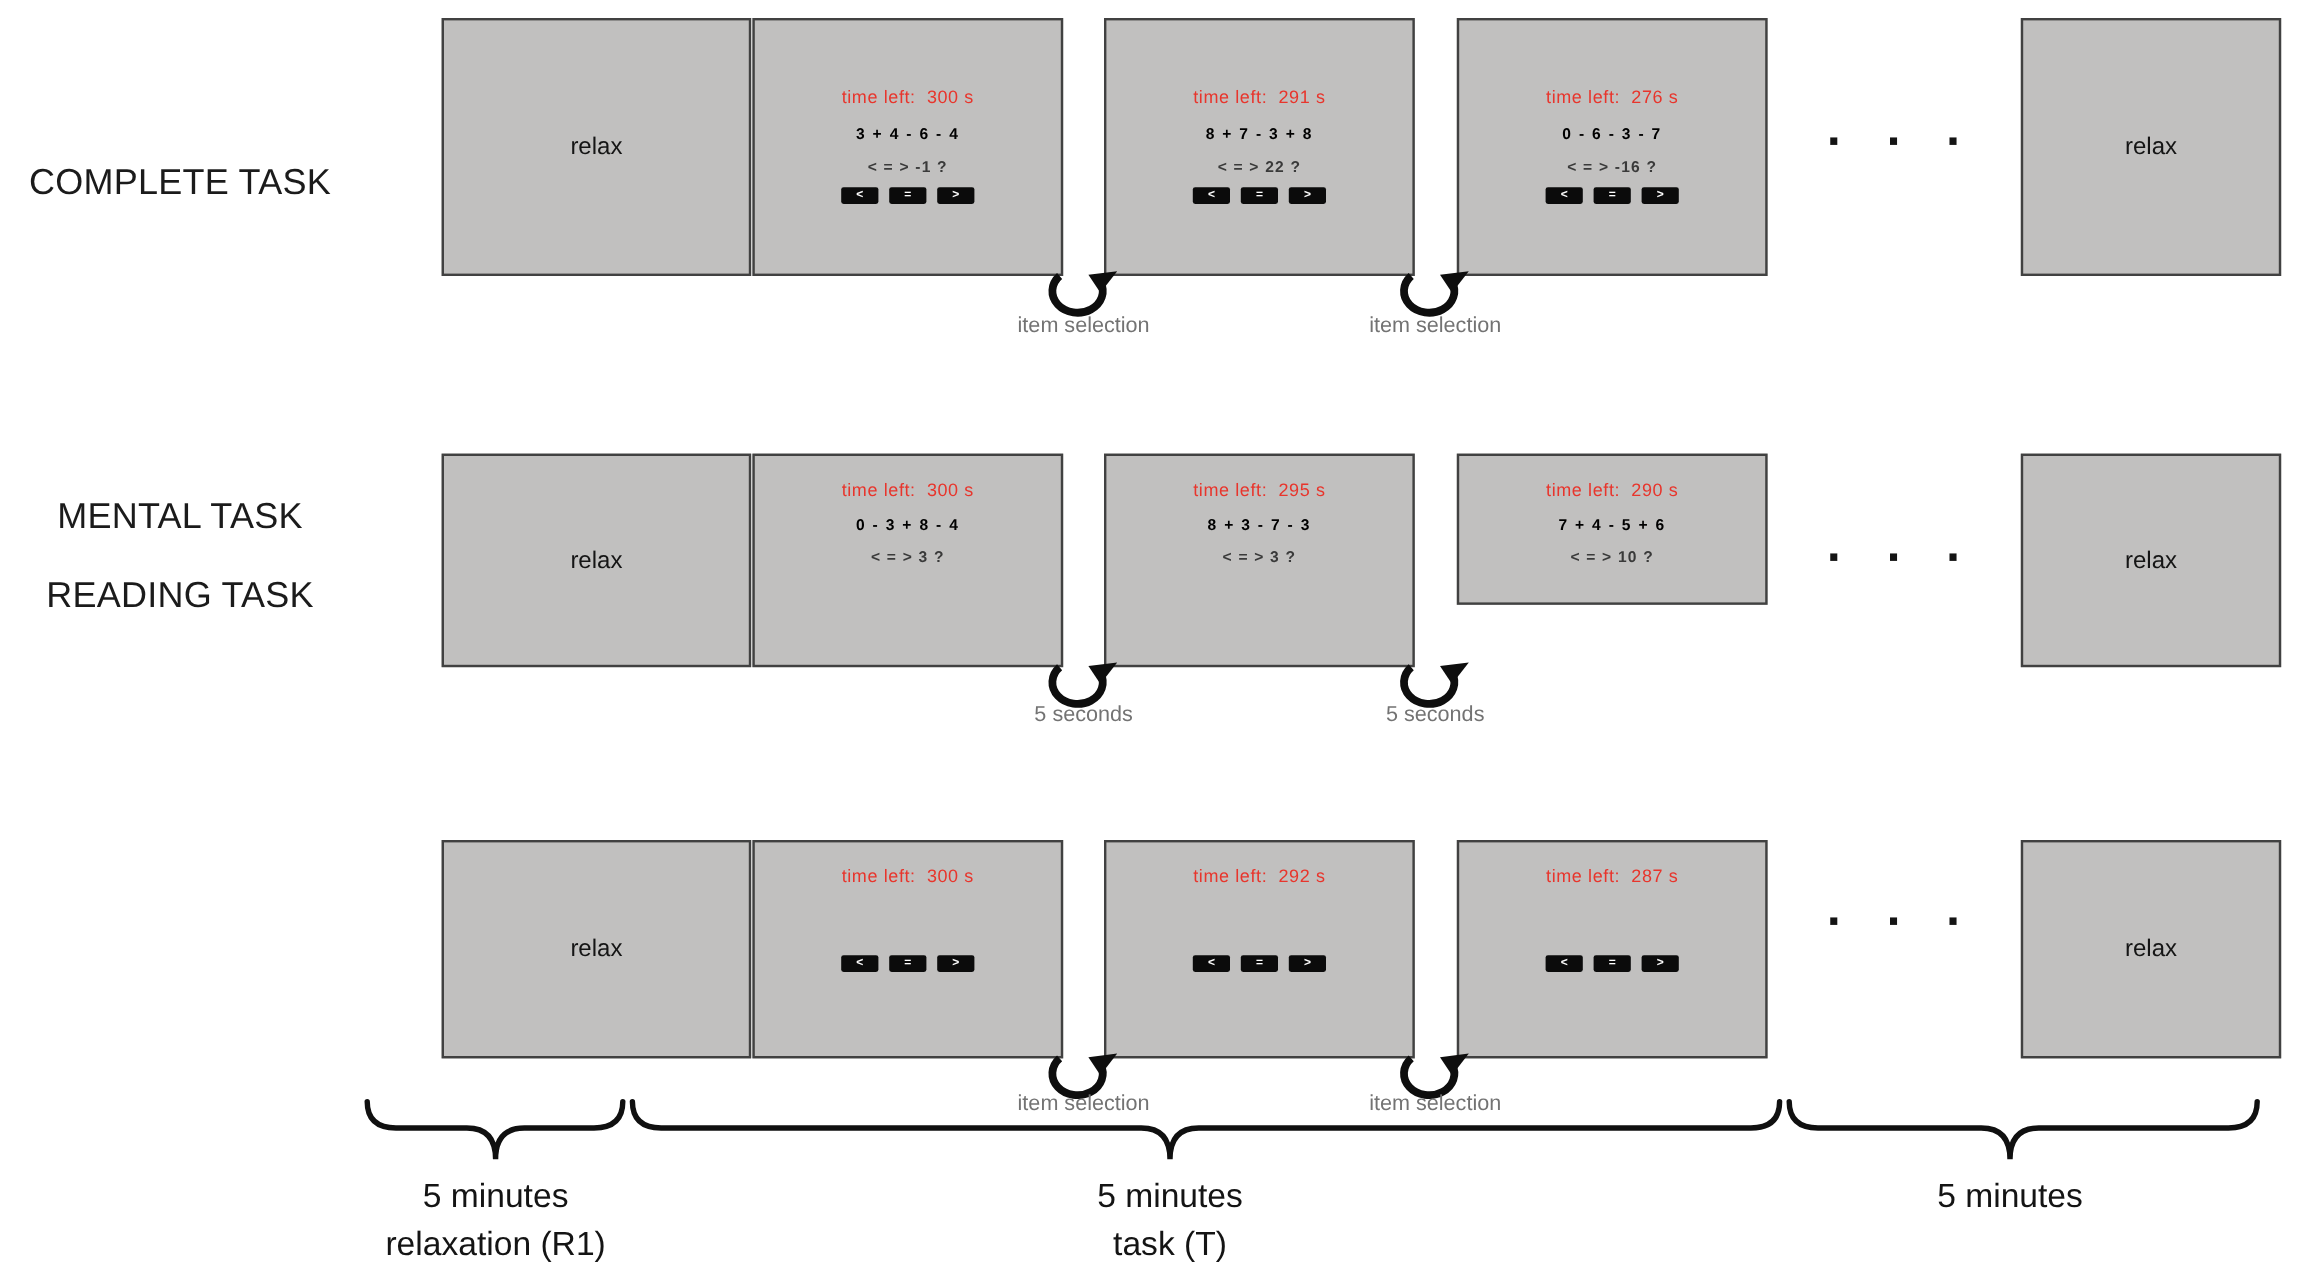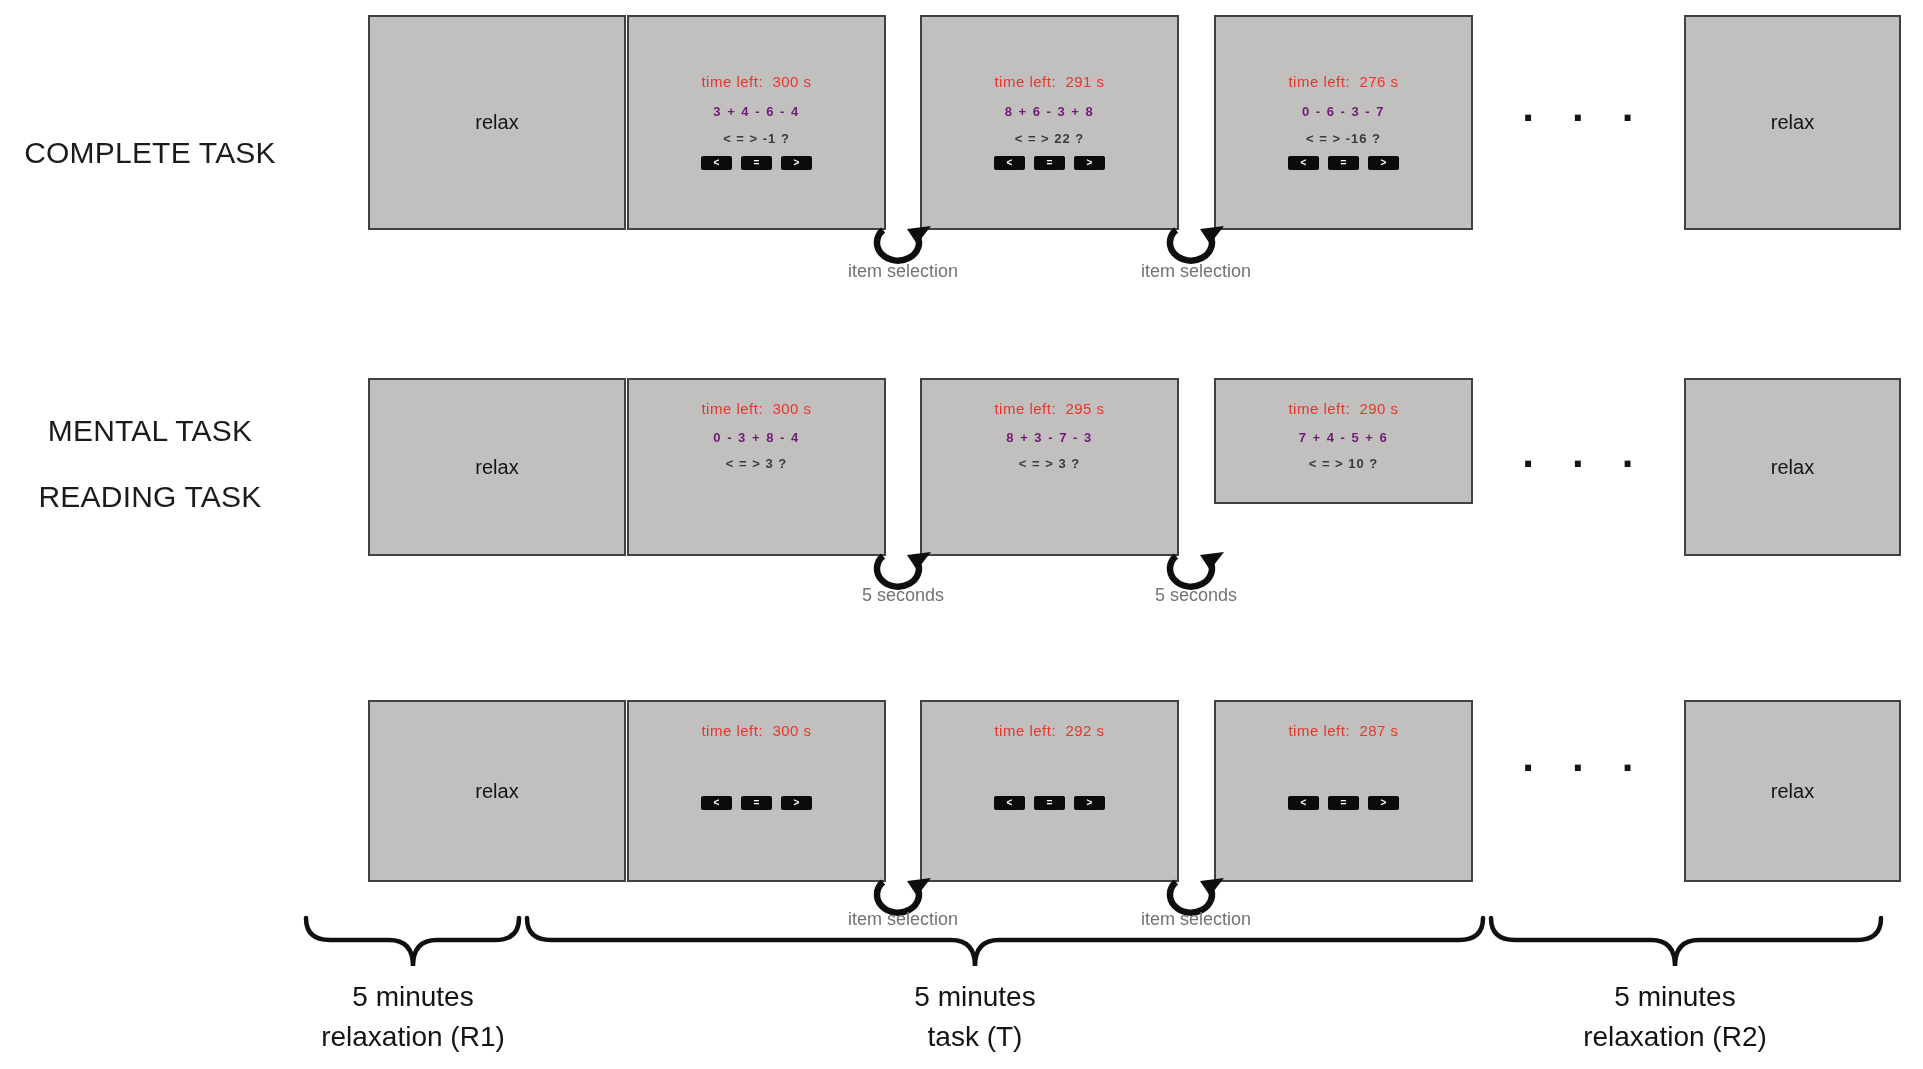--- a/index.html
+++ b/index.html
@@ -9,21 +9,21 @@
   }
   
   .screen{
     position:absolute;background:var(--screen-gray,#c1c0bf);
     border:2px solid #414141;box-sizing:border-box;
     display:flex;flex-direction:column;align-items:center;
   }
   .screen.relax{justify-content:center;margin-left:24px;}
   .relax-text{font-size:20px;color:#151515;}
   .timer{color:var(--timer-red,#e8352c);font-size:15px;font-weight:400;line-height:18px;white-space:pre;letter-spacing:.5px;}
-  .expr{font-size:13px;font-weight:700;color:#701a75;line-height:17px;letter-spacing:1.5px;white-space:pre;}
+  .expr{font-size:13px;font-weight:700;color:#000000;line-height:17px;letter-spacing:1.5px;white-space:pre;}
   .cmp{font-size:13px;font-weight:700;color:#3a3a3a;line-height:16px;letter-spacing:1px;white-space:pre;}
   .btns{display:flex;gap:9px;}
   .btn{
     width:31px;height:14px;background:#0b0b0b;color:#ffffff;border-radius:2px;
     font-size:10px;font-weight:700;display:flex;align-items:center;justify-content:center;line-height:14px;
   }
   
   .r1 .timer{margin-top:56px}.r1 .expr{margin-top:12px}.r1 .cmp{margin-top:11px}.r1 .btns{margin-top:9px}
   .r2 .timer{margin-top:20px}.r2 .expr{margin-top:11px}.r2 .cmp{margin-top:10px}
   .r3 .timer{margin-top:20px}.r3 .btns{margin-top:56px}
@@ -63,21 +63,21 @@
     <div class="cmp">&lt; = &gt; -1 ?</div>
     <div class="btns">
       <div class="btn">&lt;</div>
       <div class="btn">=</div>
       <div class="btn">&gt;</div>
     </div>
   </div>
 
   <div class="screen task r1" style="left:920px;top:15px;width:259px;height:215px">
     <div class="timer">time left:  291 s</div>
-    <div class="expr">8 + 6 - 3 + 8</div>
+    <div class="expr">8 + 7 - 3 + 8</div>
     <div class="cmp">&lt; = &gt; 22 ?</div>
     <div class="btns">
       <div class="btn">&lt;</div>
       <div class="btn">=</div>
       <div class="btn">&gt;</div>
     </div>
   </div>
 
   <div class="screen task r1" style="left:1214px;top:15px;width:259px;height:215px">
     <div class="timer">time left:  276 s</div>
@@ -198,15 +198,14 @@
     <path d="M 306 12 Q 306 34 330 34 L 389 34 Q 413 34 413 60 Q 413 34 437 34 L 495 34 Q 519 34 519 12" fill="none" stroke="#101010" stroke-width="4.5" stroke-linecap="round"></path>
     <path d="M 527 12 Q 527 34 551 34 L 951 34 Q 975 34 975 60 Q 975 34 999 34 L 1459 34 Q 1483 34 1483 12" fill="none" stroke="#101010" stroke-width="4.5" stroke-linecap="round"></path>
     <path d="M 1491 12 Q 1491 34 1515 34 L 1651 34 Q 1675 34 1675 60 Q 1675 34 1699 34 L 1857 34 Q 1881 34 1881 12" fill="none" stroke="#101010" stroke-width="4.5" stroke-linecap="round"></path>
   </svg>
 
   <div class="phase-line" style="left:203px;top:978px">5 minutes</div>
   <div class="phase-line" style="left:203px;top:1018px">relaxation (R1)</div>
   <div class="phase-line" style="left:765px;top:978px">5 minutes</div>
   <div class="phase-line" style="left:765px;top:1018px">task (T)</div>
   <div class="phase-line" style="left:1465px;top:978px">5 minutes</div>
-  <div class="phase-line" style="left:1465px;top:1018px">relaxation (R2)</div>
 
 </div>
 
 </body></html>

